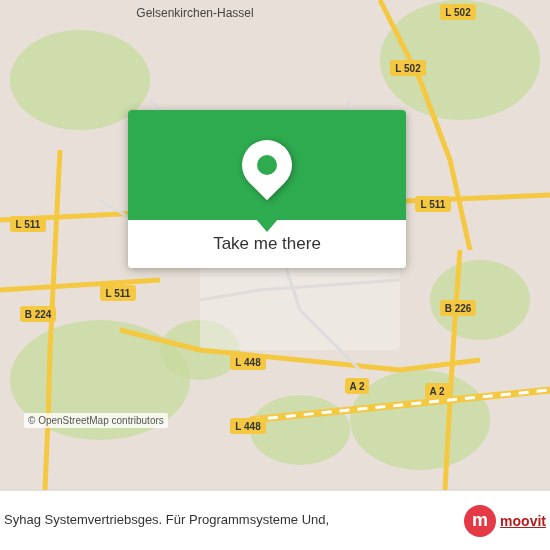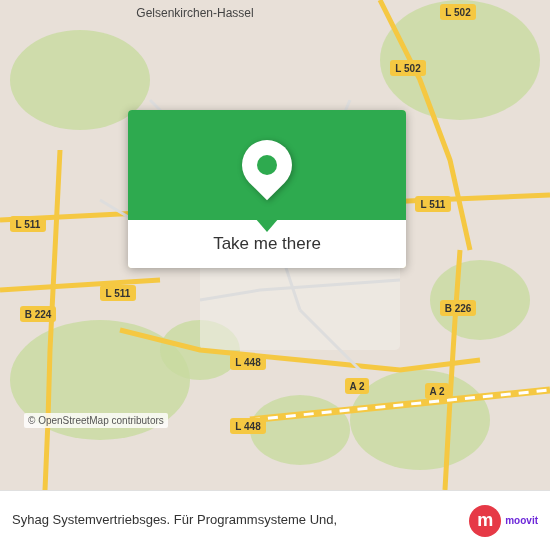--- a/index.html
+++ b/index.html
@@ -89,21 +89,21 @@
       border-radius: 0 0 4px 4px;
     }
 
     
     #info-bar {
       width: 550px;
       height: 60px;
       background: white;
       display: flex;
       align-items: center;
-      padding: 8px 12px;
+      padding: 8px 4px;
       border-top: 1px solid #e0e0e0;
     }
 
     .info-text {
       flex: 1;
       font-size: 13px;
       color: #333;
       line-height: 1.4;
     }
 
@@ -242,15 +242,15 @@
 
 <div id="info-bar">
   <div class="info-text">
     <span>Syhag Systemvertriebsges. Für Programmsysteme Und,</span>
     <br>
   </div>
   <div class="moovit-logo">
     <div class="moovit-m">
       <span>m</span>
     </div>
-    <span style="font-size:10px;font-weight:bold;color:#6d28d9;">moovit</span>
+    <span style="font-size:14px;font-weight:bold;color:#b91c1c;text-decoration:underline;">moovit</span>
   </div>
 </div>
 
 </body></html>

